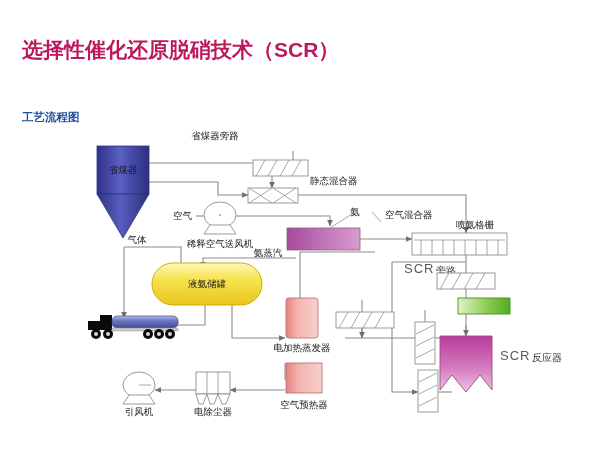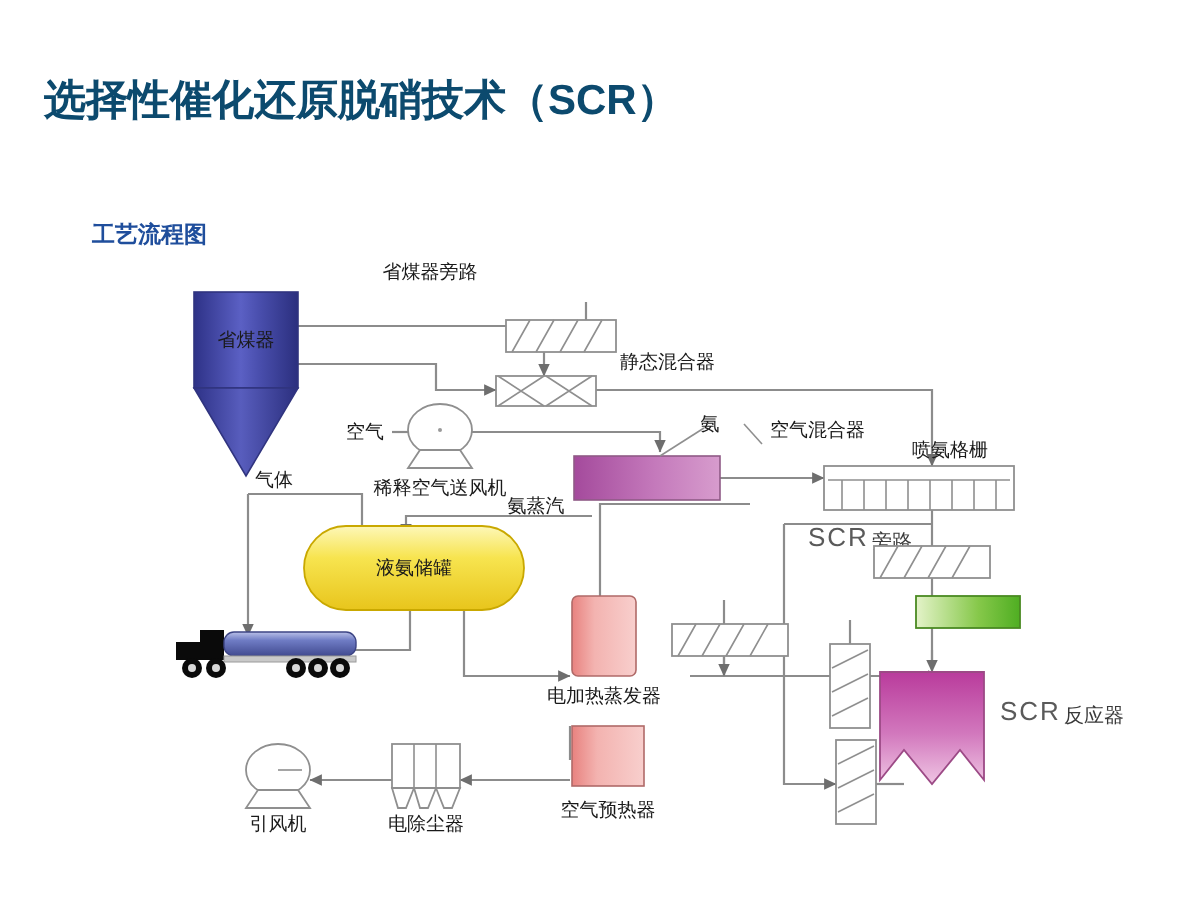--- a/index.html
+++ b/index.html
@@ -1,24 +1,24 @@
 <!DOCTYPE html>
 <html><head>
 <meta charset="utf-8">
 <style>
   html,body{margin:0;padding:0;background:#ffffff;}
   body{width:600px;height:450px;overflow:hidden;
        font-family:"Liberation Sans","DejaVu Sans",sans-serif;}
   #stage{position:relative;width:600px;height:450px;background:#fff;}
   .title-cn{position:absolute;left:22px;top:36px;font-size:21px;font-weight:bold;
-            color:#0c4a6e;letter-spacing:0px;white-space:nowrap;}
+            color:#be185d;letter-spacing:0px;white-space:nowrap;}
   .title-en{position:absolute;left:22px;top:74px;font-size:11.5px;font-weight:bold;
             color:#3a5fa8;white-space:nowrap;letter-spacing:0.1px;}
   .section-label{position:absolute;left:22px;top:110px;font-size:11.5px;font-weight:bold;
-                 color:#1f4e9c;white-space:nowrap;margin-left:24px;}
+                 color:#1f4e9c;white-space:nowrap;}
   svg{position:absolute;left:0;top:0;}
   .lbl{font-family:"Liberation Serif","DejaVu Serif",serif;font-size:9.5px;fill:#1a1a1a;}
   .lbl-scr{font-family:"Liberation Sans","DejaVu Sans",sans-serif;font-size:13px;
            fill:#5a5a5a;letter-spacing:1px;}
   .lbl-scr2{font-family:"Liberation Serif","DejaVu Serif",serif;font-size:10px;fill:#3a3a3a;}
   .pipe{stroke:#8c8c8c;stroke-width:1.1;fill:none;}
   .eq{stroke:#8f8f8f;stroke-width:0.9;}
   .hatch{stroke:#8f8f8f;stroke-width:0.8;fill:none;}
 </style>
 </head>

